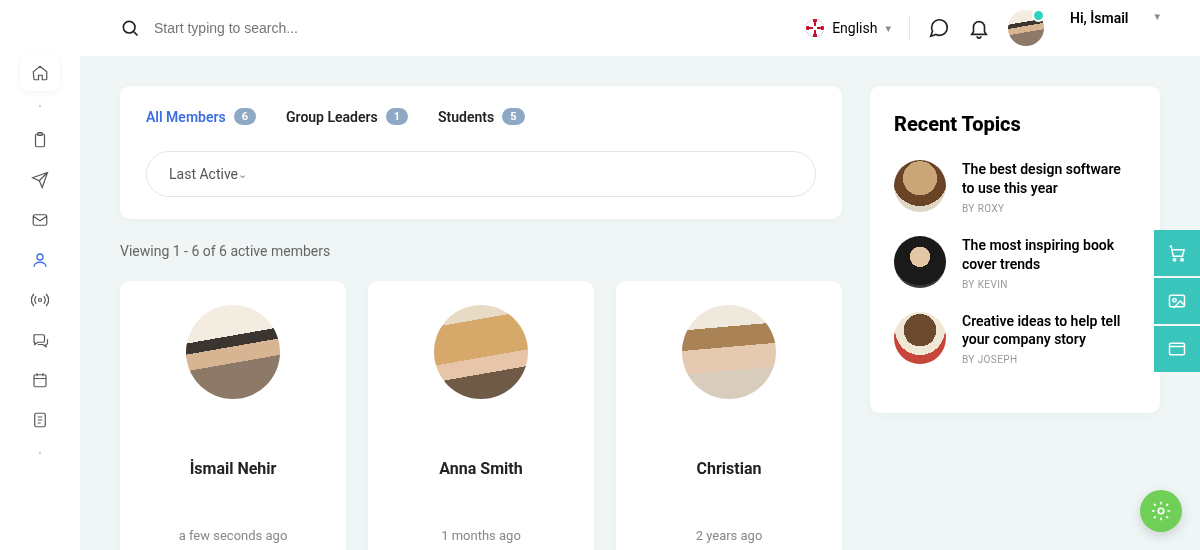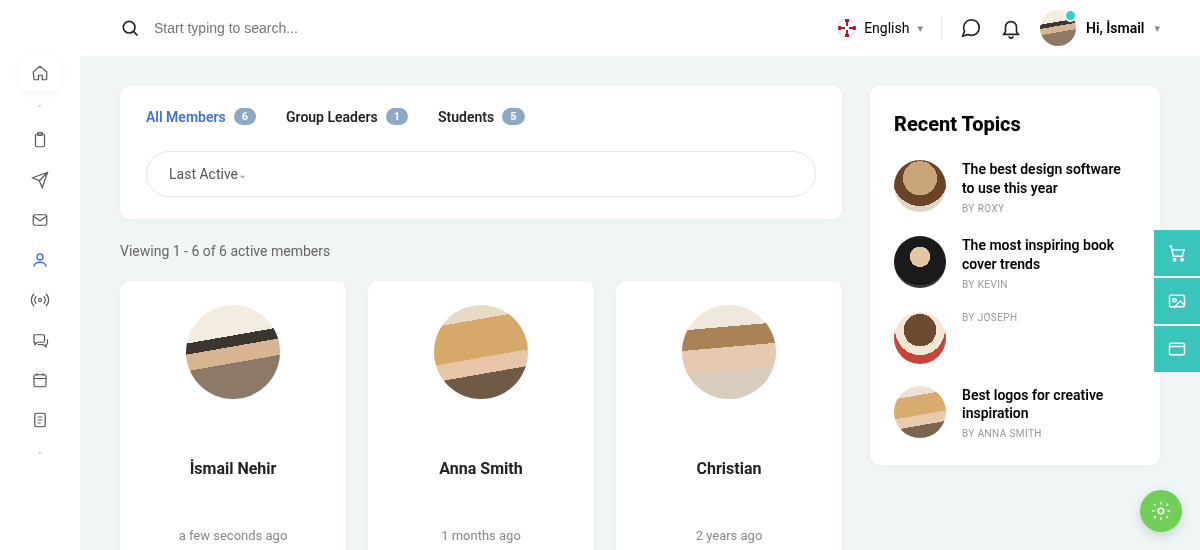--- a/index.html
+++ b/index.html
@@ -12,21 +12,21 @@
   .sidebar-sep { font-size: 10px; color: #ccc; margin: 6px 0; }
   
   .topbar { position: absolute; left: 80px; top: 0; right: 0; height: 56px; background: #fff; display: flex; align-items: center; padding: 0 40px; gap: 18px; }
   .search-wrap { display: flex; align-items: center; gap: 14px; flex: 1; }
   .search-input { border: none; outline: none; font-size: 14px; color: #a21caf; width: 300px; }
   .lang { display: flex; align-items: center; gap: 8px; font-size: 14px; font-weight: 400; cursor: pointer; }
   .flag { width: 18px; height: 18px; border-radius: 50%; background: linear-gradient(0deg,#012169 0 33%,#fff 33% 66%,#C8102E 66%); position:relative; overflow:hidden;}
   .flag::before{content:"";position:absolute;inset:0;background:conic-gradient(#C8102E 0 15deg,#fff 15deg 75deg,#C8102E 75deg 105deg,#fff 105deg 165deg,#C8102E 165deg 195deg,#fff 195deg 255deg,#C8102E 255deg 285deg,#fff 285deg 345deg,#C8102E 345deg);}
   .divider { width: 1px; height: 24px; background: #e5e5e5; }
   .icon-btn { cursor: pointer; color: #222; }
-  .user { display: flex; align-items: center; gap: 10px; cursor: pointer; }
+  .user { display: flex; align-items: flex-start; gap: 26px; cursor: pointer; }
   .user-av { width: 36px; height: 36px; border-radius: 50%; background: linear-gradient(135deg,#d7c4ad,#8a7459); position: relative; }
   .user-av::after { content:""; position:absolute; top:-1px; right:-1px; width:9px; height:9px; background:#2dd4bf; border:2px solid #fff; border-radius:50%; }
   .user-name { font-size: 14px; font-weight: 600; }
   
   .main { position: absolute; left: 80px; top: 56px; right: 0; bottom: 0; padding: 30px 40px 0 40px; display: flex; gap: 28px; }
   .content { flex: 1; }
   .card { background: #fff; border-radius: 10px; box-shadow: 0 2px 10px rgba(0,0,0,0.03); }
   
   .tabs-card { padding: 22px 26px; margin-bottom: 24px; }
   .tabs { display: flex; gap: 30px; font-size: 14px; font-weight: 600; margin-bottom: 26px; }
@@ -250,28 +250,22 @@
       <div class="topic">
         <div class="topic-av av-kevin"></div>
         <div>
           <div class="topic-title">The most inspiring book cover trends</div>
           <div class="topic-by">BY KEVIN</div>
         </div>
       </div>
       <div class="topic">
         <div class="topic-av av-joseph"></div>
         <div>
+          <div class="topic-title">Creative ideas to help tell your company story</div>
           <div class="topic-by">BY JOSEPH</div>
-        </div>
-      </div>
-      <div class="topic" style="margin-bottom:0">
-        <div class="topic-av av-anna2"></div>
-        <div>
-          <div class="topic-title">Best logos for creative inspiration</div>
-          <div class="topic-by">BY ANNA SMITH</div>
         </div>
       </div>
     </div>
   </div>
 </div>
 
 <div class="float-actions">
   <div class="float-btn">
     <svg width="20" height="20" viewBox="0 0 24 24" fill="none" stroke="#fff" stroke-width="1.8">
         <circle cx="9" cy="20" r="1.5"></circle>

